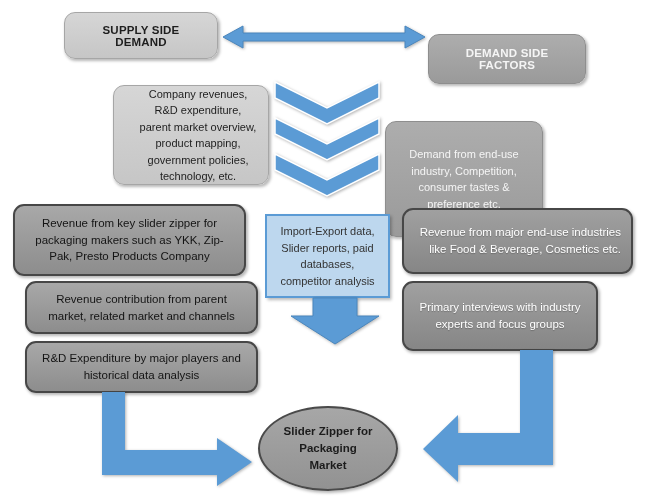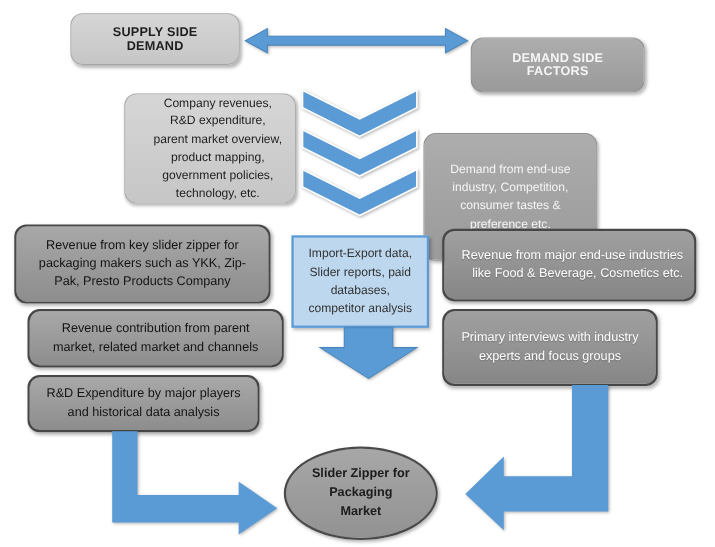--- a/index.html
+++ b/index.html
@@ -93,21 +93,21 @@
   <div class="box rounded medium-gray body-text" style="left:385px;top:83px;width:158px;height:116px;margin-top:38px;">
     <span>Demand from end-use industry, Competition, consumer tastes &amp; preference etc.</span>
   </div>
 
   <div class="box rounded dark-gray-black-text body-text-lg" style="left:13px;top:204px;width:233px;height:72px;">
     <span>Revenue from key slider zipper for packaging makers such as YKK, Zip-Pak, Presto Products Company</span>
   </div>
   <div class="box rounded dark-gray-black-text body-text-lg" style="left:25px;top:281px;width:233px;height:53px;align-items:center;">
     <span>Revenue contribution from parent market, related market and channels</span>
   </div>
-  <div class="box rounded dark-gray-black-text body-text-lg" style="left:25px;top:341px;width:211px;height:52px;">
+  <div class="box rounded dark-gray-black-text body-text-lg" style="left:25px;top:341px;width:233px;height:52px;">
     <span>R&amp;D Expenditure by major players and historical data analysis</span>
   </div>
 
   <div class="box blue-box body-text" style="left:265px;top:214px;width:125px;height:84px;">
     <span>Import-Export data, Slider reports, paid databases, competitor analysis</span>
   </div>
 
   <svg class="arrow-svg arrow-shadow" style="left:291px;top:298px;" width="88" height="48" viewBox="0 0 88 48">
     <polygon class="blue-fill" stroke="#4a86bd" stroke-width="1" points="22,0 66,0 66,18 88,18 44,46 0,18 22,18"></polygon>
   </svg>

